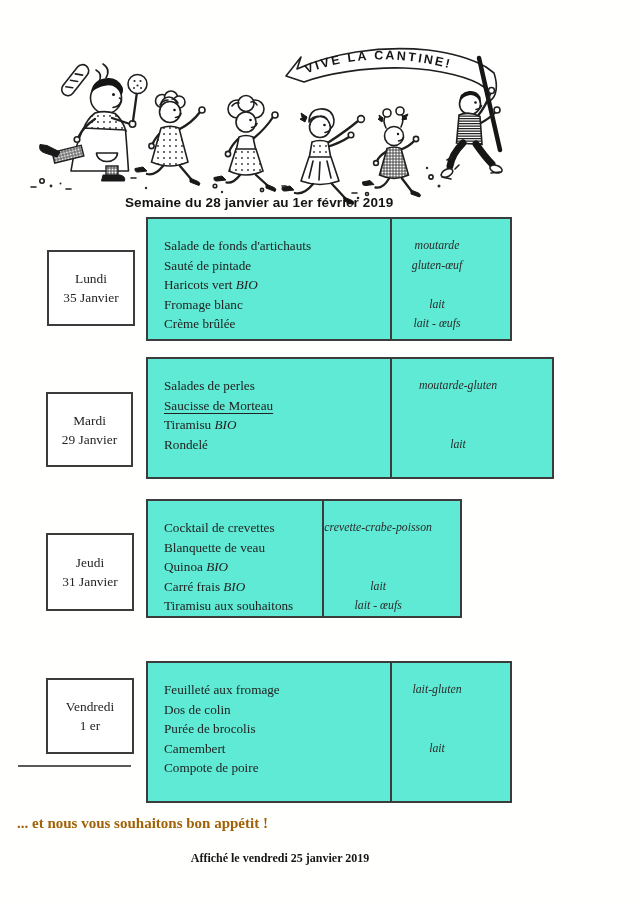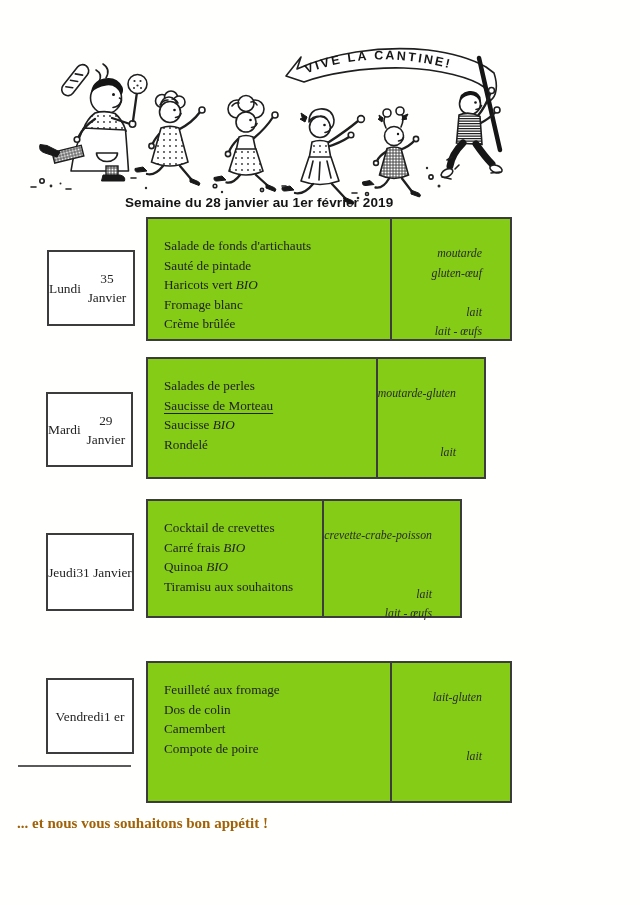--- a/index.html
+++ b/index.html
@@ -1,27 +1,27 @@
 <!DOCTYPE html>
 <html><head>
 <meta charset="utf-8">
 <style>
   html,body{margin:0;padding:0;background:#ffffff;}
   .page{position:relative;width:640px;height:905px;background:#fffffe;overflow:hidden;
         font-family:"Liberation Serif", serif;color:#1d1d1d;}
   .illo{position:absolute;left:0;top:0;}
   .title{position:absolute;left:125px;top:195px;font-family:Liberation Sans, sans-serif;
          font-weight:bold;font-size:13.5px;color:#141414;letter-spacing:0.1px;white-space:nowrap;}
-  .daybox{position:absolute;border:2px solid #3c3c3c;display:flex;flex-direction:row;
+  .daybox{position:absolute;border:2px solid #3c3c3c;display:flex;flex-direction:column;
           justify-content:center;align-items:center;font-size:13.4px;line-height:19px;
           text-align:center;color:#242424;background:#fff;}
-  .mtable{position:absolute;border:2px solid #3c3c3c;display:flex;box-sizing:border-box;background:#84cc16;}
+  .mtable{position:absolute;border:2px solid #3c3c3c;display:flex;box-sizing:border-box;background:#5eead4;}
   .dishcol{width:218px;box-sizing:border-box;padding:17px 0 0 16px;}
-  .allcol{flex:1;border-left:2px solid #3c3c3c;box-sizing:border-box;padding:25px 28px 0 0;
-          text-align:right;margin-left:24px;}
+  .allcol{flex:1;border-left:2px solid #3c3c3c;box-sizing:border-box;padding:17px 28px 0 0;
+          text-align:center;margin-left:24px;}
   .drow{height:19.6px;line-height:19.6px;font-size:13.2px;white-space:nowrap;color:#222;}
   .arow{height:19.6px;line-height:19.6px;font-size:11.8px;font-style:italic;color:#2b2b2b;white-space:nowrap;}
   .bio{}
   .u{text-decoration:underline;text-underline-offset:2.5px;}
   .strayline{position:absolute;left:18px;top:765px;width:113px;border-top:2px solid #5a5a5a;}
   .closing{position:absolute;left:17px;top:815px;font-weight:bold;font-size:15px;color:#a16207;white-space:nowrap;}
   .posted{position:absolute;left:120px;top:851px;width:320px;text-align:center;
           font-weight:bold;font-size:12px;color:#161616;white-space:nowrap;}
   
   .s{stroke:#1f1f1f;stroke-width:1.6;fill:none;stroke-linecap:round;stroke-linejoin:round;}
@@ -232,47 +232,48 @@
         <div class="arow">lait - œufs</div>
       </div>
     </div>
   </section>
 
   <section>
     <div class="daybox" style="left:46px;top:392px;width:83px;height:71px">
       <div>Mardi</div>
       <div>29 Janvier</div>
     </div>
-    <div class="mtable" style="left:146px;top:357px;width:340px;height:122px">
+    <div class="mtable" style="left:146px;top:357px;width:408px;height:122px">
       <div class="dishcol">
         <div class="drow"><span>Salades de perles</span> <i class="bio"></i></div>
         <div class="drow"><span class="u">Saucisse de Morteau</span> <i class="bio"></i></div>
-        <div class="drow"><span>Saucisse</span> <i class="bio">BIO</i></div>
+        <div class="drow"><span>Tiramisu</span> <i class="bio">BIO</i></div>
         <div class="drow"><span>Rondelé</span> <i class="bio"></i></div>
       </div>
       <div class="allcol">
         <div class="arow">moutarde-gluten</div>
         <div class="arow"></div>
         <div class="arow"></div>
         <div class="arow">lait</div>
         <div class="arow"></div>
       </div>
     </div>
   </section>
 
   <section>
     <div class="daybox" style="left:46px;top:533px;width:84px;height:74px">
       <div>Jeudi</div>
       <div>31 Janvier</div>
     </div>
     <div class="mtable" style="left:146px;top:499px;width:316px;height:119px">
       <div class="dishcol">
         <div class="drow"><span>Cocktail de crevettes</span> <i class="bio"></i></div>
+        <div class="drow"><span>Blanquette de veau</span> <i class="bio"></i></div>
+        <div class="drow"><span>Quinoa</span> <i class="bio">BIO</i></div>
         <div class="drow"><span>Carré frais</span> <i class="bio">BIO</i></div>
-        <div class="drow"><span>Quinoa</span> <i class="bio">BIO</i></div>
         <div class="drow"><span>Tiramisu aux souhaitons</span> <i class="bio"></i></div>
       </div>
       <div class="allcol">
         <div class="arow">crevette-crabe-poisson</div>
         <div class="arow"></div>
         <div class="arow"></div>
         <div class="arow">lait</div>
         <div class="arow">lait - œufs</div>
       </div>
     </div>
@@ -280,30 +281,32 @@
 
   <section>
     <div class="daybox" style="left:46px;top:678px;width:84px;height:72px">
       <div>Vendredi</div>
       <div>1 er</div>
     </div>
     <div class="mtable" style="left:146px;top:661px;width:366px;height:142px">
       <div class="dishcol">
         <div class="drow"><span>Feuilleté aux fromage</span> <i class="bio"></i></div>
         <div class="drow"><span>Dos de colin</span> <i class="bio"></i></div>
+        <div class="drow"><span>Purée de brocolis</span> <i class="bio"></i></div>
         <div class="drow"><span>Camembert</span> <i class="bio"></i></div>
         <div class="drow"><span>Compote de poire</span> <i class="bio"></i></div>
       </div>
       <div class="allcol">
         <div class="arow">lait-gluten</div>
         <div class="arow"></div>
         <div class="arow"></div>
         <div class="arow">lait</div>
         <div class="arow"></div>
       </div>
     </div>
   </section>
 
   <div class="strayline"></div>
 
   <div class="closing">... et nous vous souhaitons bon appétit !</div>
+  <div class="posted">Affiché le vendredi 25 janvier 2019</div>
 
 </div>
 
 </body></html>

